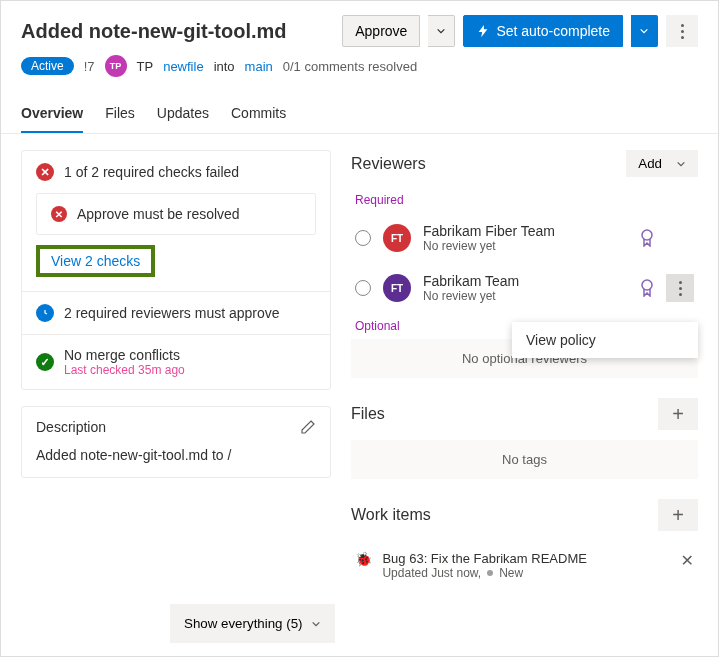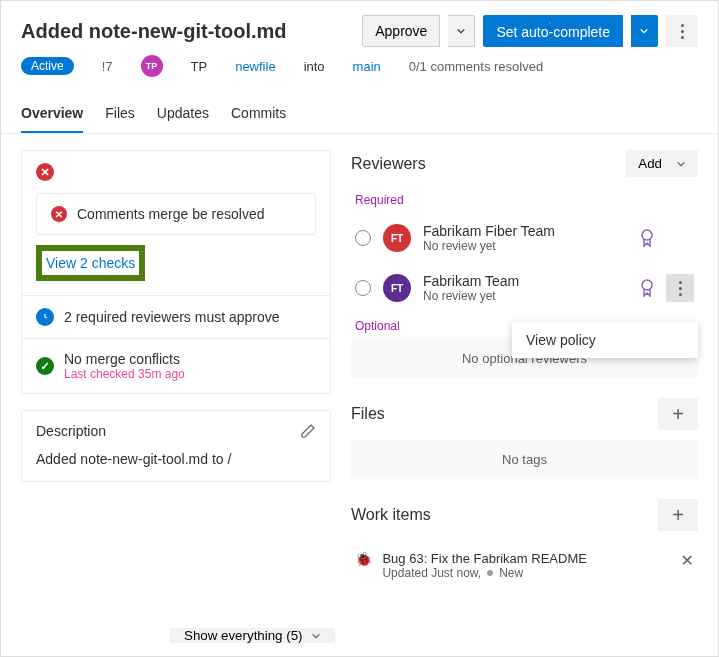--- a/index.html
+++ b/index.html
@@ -3,42 +3,42 @@
 <meta charset="utf-8">
 <style>
 * { box-sizing: border-box; margin: 0; padding: 0; }
 body { font-family: "Segoe UI", -apple-system, sans-serif; font-size: 14px; color: #323130; background: #fff; width: 719px; height: 657px; border: 1px solid #ddd; overflow: hidden; }
 .header { padding: 14px 20px 8px; }
 .title-row { display: flex; align-items: center; gap: 8px; justify-content: flex-end; }
 .title { font-size: 20px; font-weight: 600; flex: 1; }
 .btn { display: inline-flex; align-items: center; justify-content: center; padding: 6px 12px; border: 1px solid #ccc; background: #f3f2f1; font-size: 14px; cursor: pointer; height: 32px; }
 .btn-split-left { border-radius: 2px 0 0 2px; }
 .btn-split-right { border-left: none; border-radius: 0 2px 2px 0; padding: 6px 8px; }
-.btn-primary { background: #0078d4; border-color: #0078d4; color: #fff; flex-direction: column; }
+.btn-primary { background: #0078d4; border-color: #0078d4; color: #fff; }
 .btn-icon { width: 32px; padding: 0; }
 .icon-dots { display: flex; flex-direction: column; gap: 3px; }
 .icon-dots span { width: 3px; height: 3px; background: #605e5c; border-radius: 50%; }
 .bolt { width: 14px; height: 14px; margin-right: 6px; }
 .chev { width: 10px; height: 10px; }
-.subheader { display: flex; align-items: center; gap: 28px; margin-top: 8px; font-size: 13px; }
+.subheader { display: flex; align-items: center; gap: 10px; margin-top: 8px; font-size: 13px; }
 .badge { background: #0078d4; color: #fff; border-radius: 10px; padding: 2px 10px; font-size: 12px; }
 .id { color: #605e5c; }
 .avatar { width: 22px; height: 22px; border-radius: 50%; display: inline-flex; align-items: center; justify-content: center; font-size: 9px; font-weight: 600; color: #fff; }
 .link { color: #0078d4; cursor: pointer; }
 .muted { color: #605e5c; }
 .tabs { display: flex; gap: 22px; padding: 12px 20px 0; border-bottom: 1px solid #edebe9; }
 .tab { padding: 8px 0 10px; font-size: 14px; cursor: pointer; border-bottom: 2px solid transparent; }
 .tab.active { font-weight: 600; border-bottom-color: #0078d4; }
 .content { display: flex; padding: 16px 20px; gap: 20px; }
 .left { width: 310px; }
 .right { flex: 1; position: relative; }
 .card { border: 1px solid #edebe9; border-radius: 3px; background: #fff; margin-bottom: 16px; }
 .check-row { display: flex; align-items: center; gap: 10px; padding: 12px 14px; }
 .sub-check { margin: 0 14px; border: 1px solid #edebe9; border-radius: 2px; }
-.view-checks { display: inline-block; margin: 10px 14px 14px; border: 6px solid #4d7c0f; padding: 4px 4px; color: #0078d4; cursor: pointer; }
+.view-checks { display: inline-block; margin: 10px 14px 14px; border: 4px solid #4d7c0f; padding: 4px 11px; color: #0078d4; cursor: pointer; }
 .divider { border-top: 1px solid #edebe9; }
 .sub-text { font-size: 12px; color: #ec4899; }
 .desc-head { display: flex; align-items: center; justify-content: space-between; padding: 12px 14px; }
 .desc-body { padding: 0 14px 14px; }
 .edit-icon { width: 16px; height: 16px; cursor: pointer; }
 .section-head { display: flex; align-items: center; justify-content: space-between; margin-bottom: 10px; }
 .section-title { font-size: 16px; font-weight: 400; }
 .btn-light { background: #f3f2f1; border: none; padding: 6px 12px; display: inline-flex; align-items: center; gap: 14px; cursor: pointer; }
 .reviewer { display: flex; align-items: center; gap: 12px; padding: 10px 4px; }
 .radio { width: 16px; height: 16px; border: 1.5px solid #8a8886; border-radius: 50%; cursor: pointer; }
@@ -55,21 +55,21 @@
 .label-row { font-size: 12px; color: #a21caf; padding: 6px 4px; }
 .tags-sec { margin-top: 20px; }
 .add-btn { width: 40px; height: 32px; background: #f3f2f1; border: none; display: flex; align-items: center; justify-content: center; font-size: 20px; cursor: pointer; color: #605e5c; }
 .work-item { display: flex; align-items: flex-start; gap: 10px; padding: 10px 4px; }
 .bug-icon { color: #d13438; font-size: 14px; }
 .wi-info { flex: 1; }
 .wi-title { font-size: 13px; }
 .wi-meta { font-size: 12px; color: #605e5c; display: flex; align-items: center; gap: 6px; }
 .dot { width: 6px; height: 6px; border-radius: 50%; background: #a19f9d; }
 .close-x { font-size: 16px; color: #605e5c; cursor: pointer; }
-.show-every { position: absolute; bottom: 14px; left: 170px; background: #f3f2f1; border: none; padding: 0 14px; display: flex; align-items: center; gap: 8px; cursor: pointer; }
+.show-every { position: absolute; bottom: 14px; left: 170px; background: #f3f2f1; border: none; padding: 12px 14px; display: flex; align-items: center; gap: 8px; cursor: pointer; }
 .circle-icon { width: 18px; height: 18px; border-radius: 50%; display: inline-flex; align-items: center; justify-content: center; color: #fff; font-weight: bold; font-size: 11px; }
 </style>
 </head>
 <body>
 
 <div class="header">
   <div class="title-row">
     <div class="title">Added note-new-git-tool.md</div>
     <button class="btn btn-split-left">Approve</button>
     <button class="btn btn-split-right">
@@ -113,24 +113,25 @@
   <div class="tab">Files</div>
   <div class="tab">Updates</div>
   <div class="tab">Commits</div>
 </div>
 
 <div class="content">
   <div class="left">
     <div class="card">
       <div class="check-row">
         <span class="circle-icon" style="background:#d13438">✕</span>
+        <span>1 of 2 required checks failed</span>
       </div>
       <div class="sub-check check-row">
         <span class="circle-icon" style="background:#d13438;width:16px;height:16px;font-size:10px">✕</span>
-        <span>Comments merge be resolved</span>
+        <span>Approve must be resolved</span>
       </div>
       <span class="view-checks">View 2 checks</span>
       <div class="divider"></div>
       <div class="check-row">
         <span class="circle-icon" style="background:#0078d4">
             <svg width="10" height="10" viewBox="0 0 10 10">
               <circle cx="5" cy="5" r="4.5" fill="#0078d4"></circle>
               <path d="M5 2 L5 5 L7 6" stroke="#fff" fill="none" stroke-width="1.2"></path>
             </svg>
           </span>

